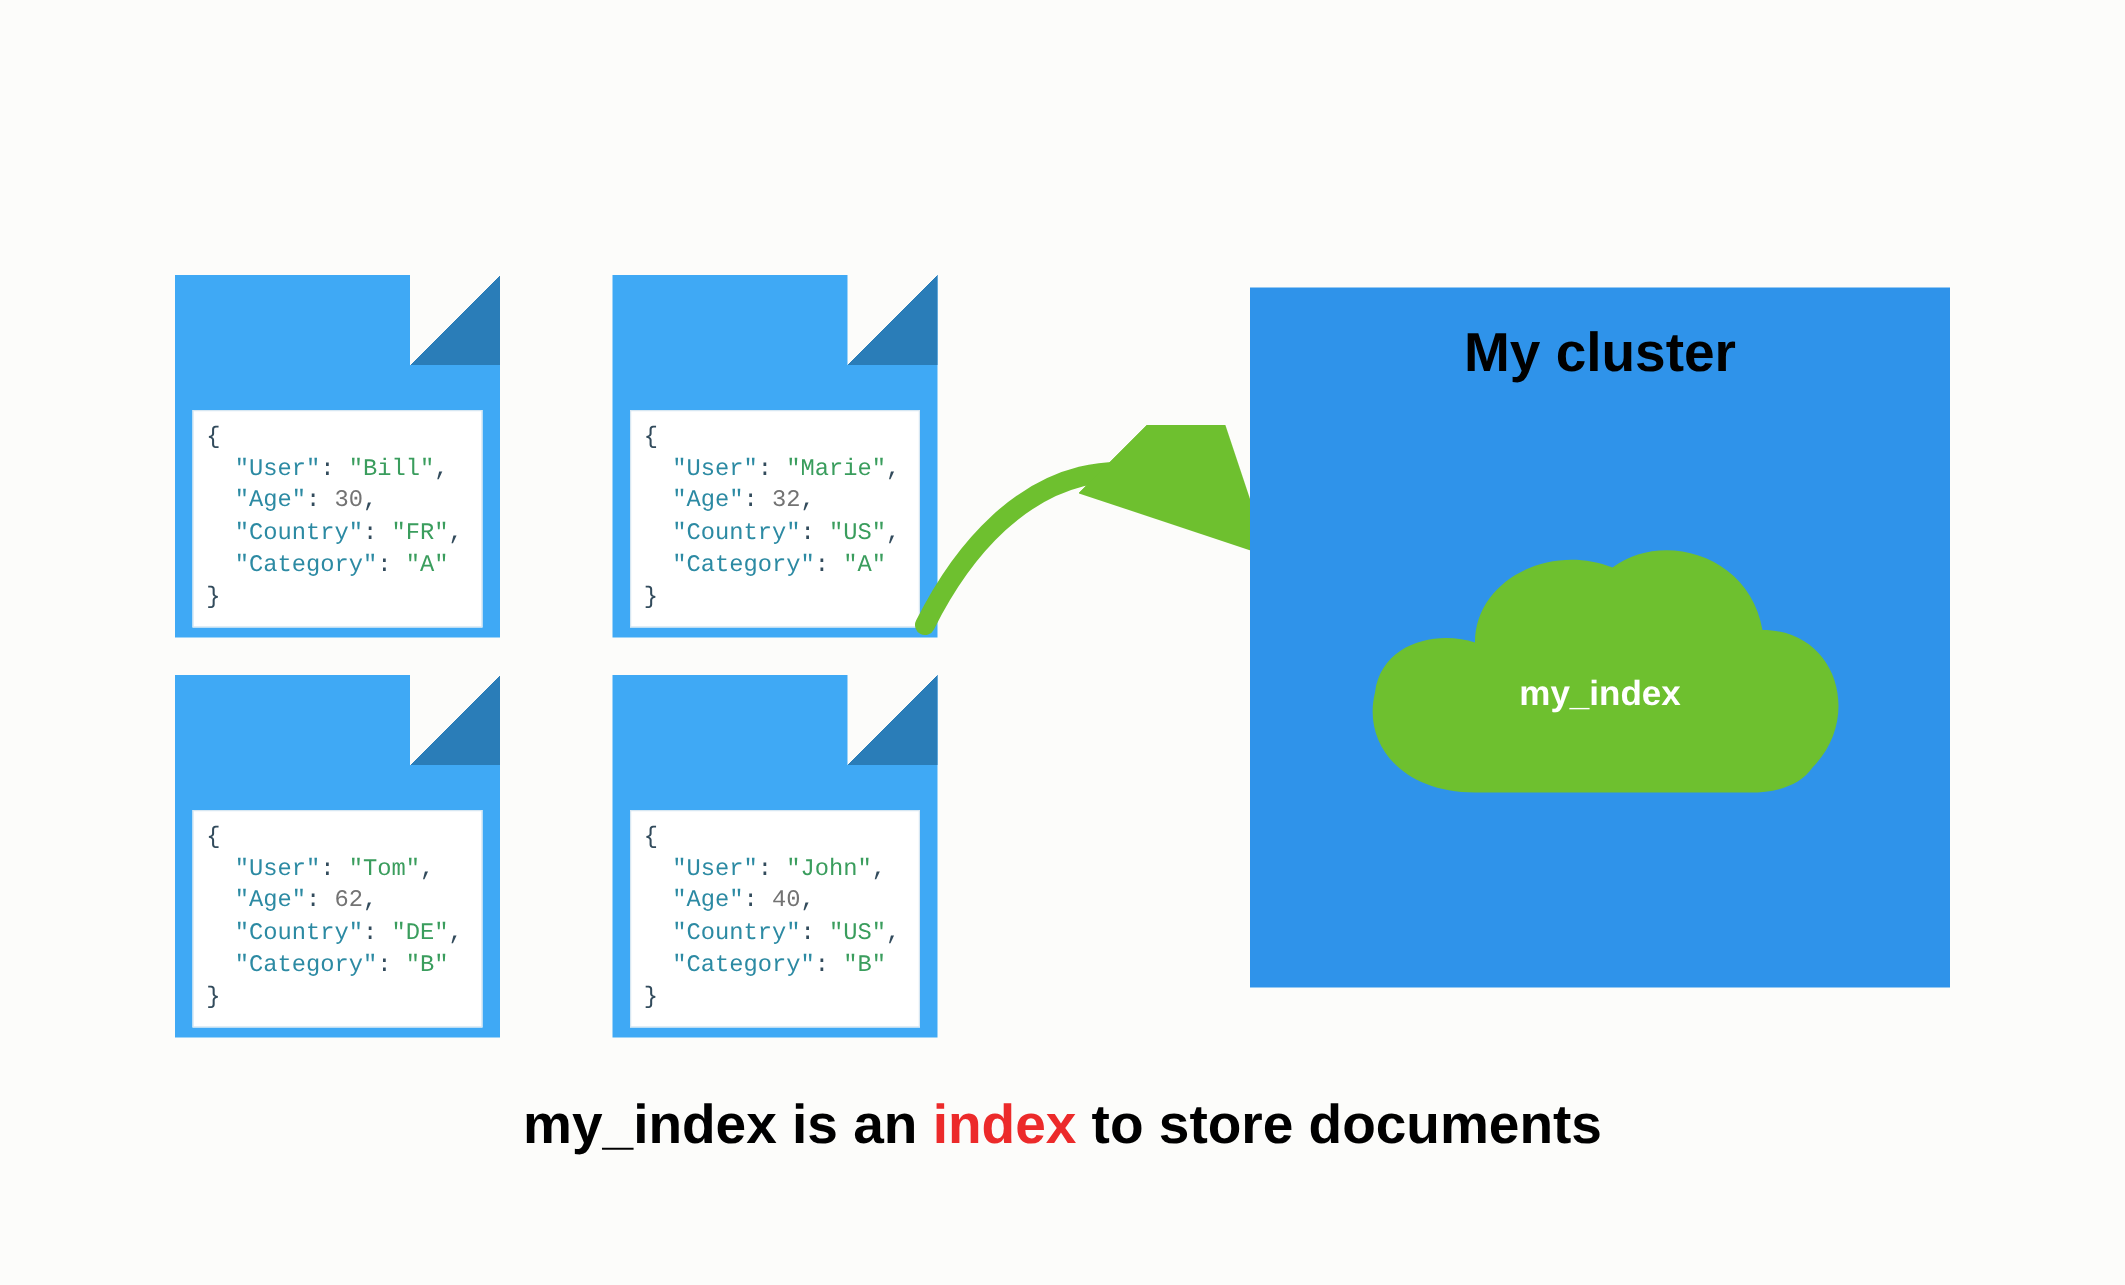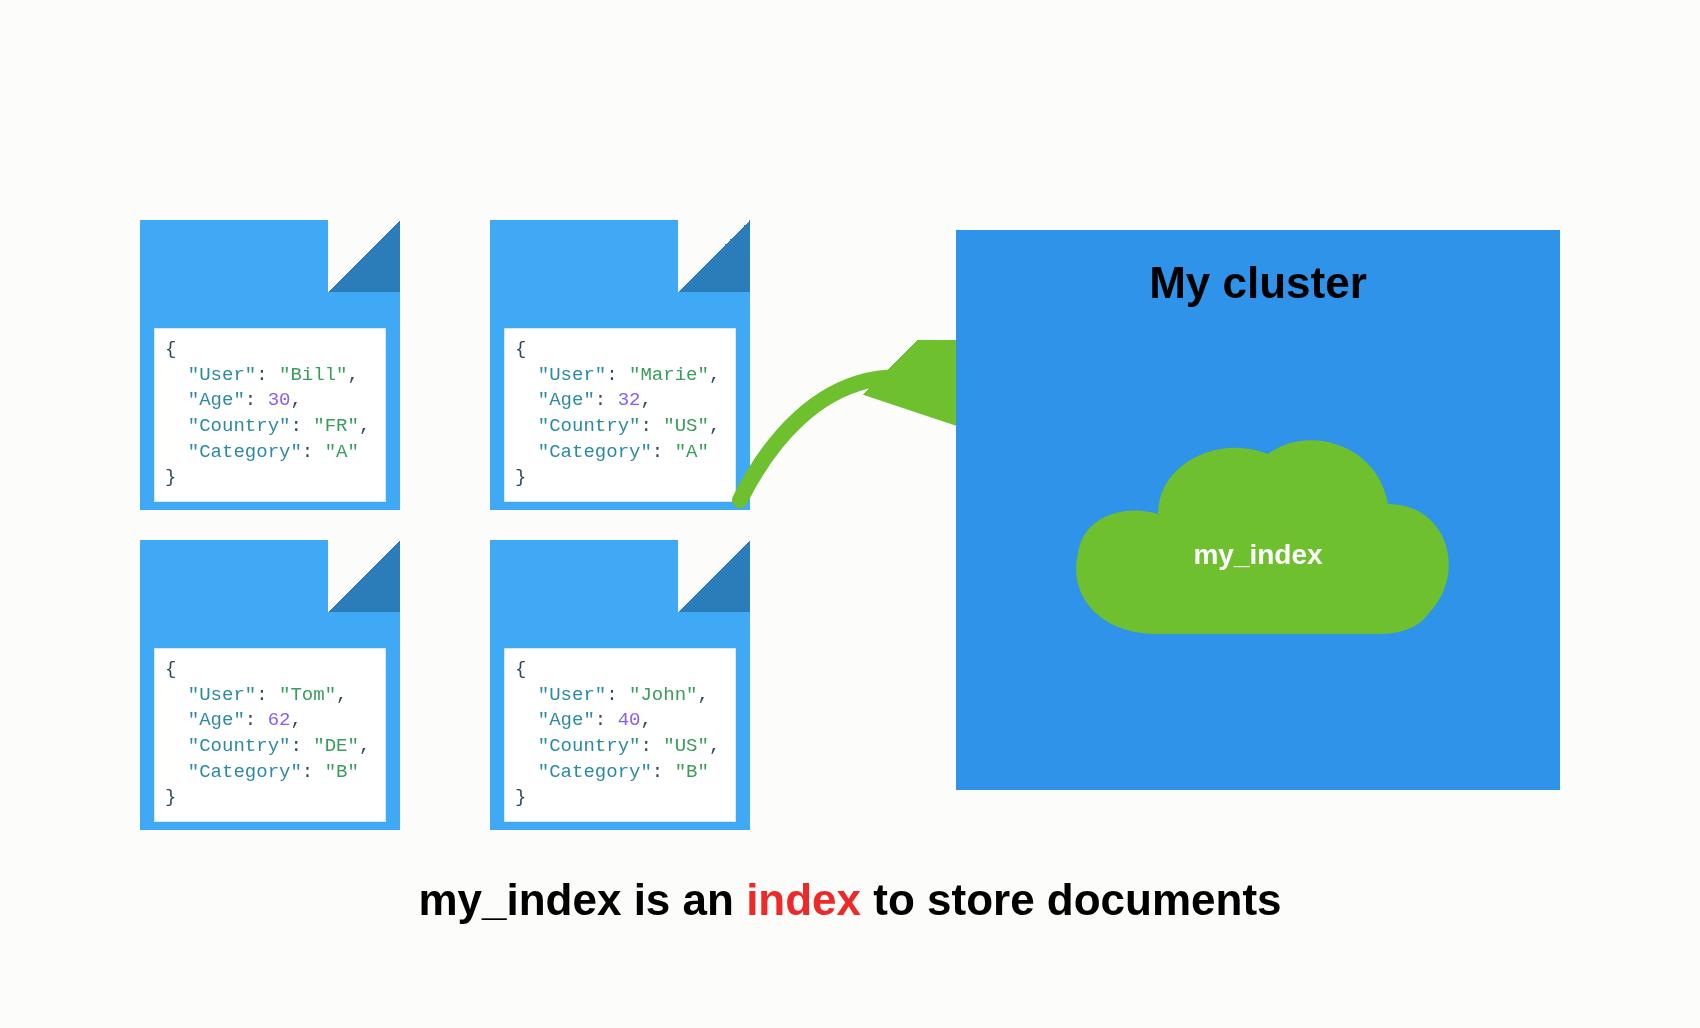--- a/index.html
+++ b/index.html
@@ -54,27 +54,27 @@
     border: 1px solid #d7e7f2;
     padding: 8px 10px 10px 10px;
     font-family: "SFMono-Regular", Consolas, "Liberation Mono", Menlo, monospace;
     font-size: 19px;
     line-height: 1.35;
     color: #324b5c;
     white-space: pre;
   }
   .k { color: #2c8aa3; }
   .s { color: #3a9d5d; }
-  .n { color: #8b5cf6; text-align: center; }
+  .n { color: #737373; text-align: center; }
   .p { color: #324b5c; }
   .cluster {
     position: absolute;
     right: 140px;
     top: 230px;
-    width: 604px;
+    width: 560px;
     height: 560px;
     background: #2f93ea;
   }
   .cluster-title {
     position: absolute;
     top: 28px; left: 0; right: 0;
     text-align: center;
     font-size: 44px;
     font-weight: 800;
     color: #000;

